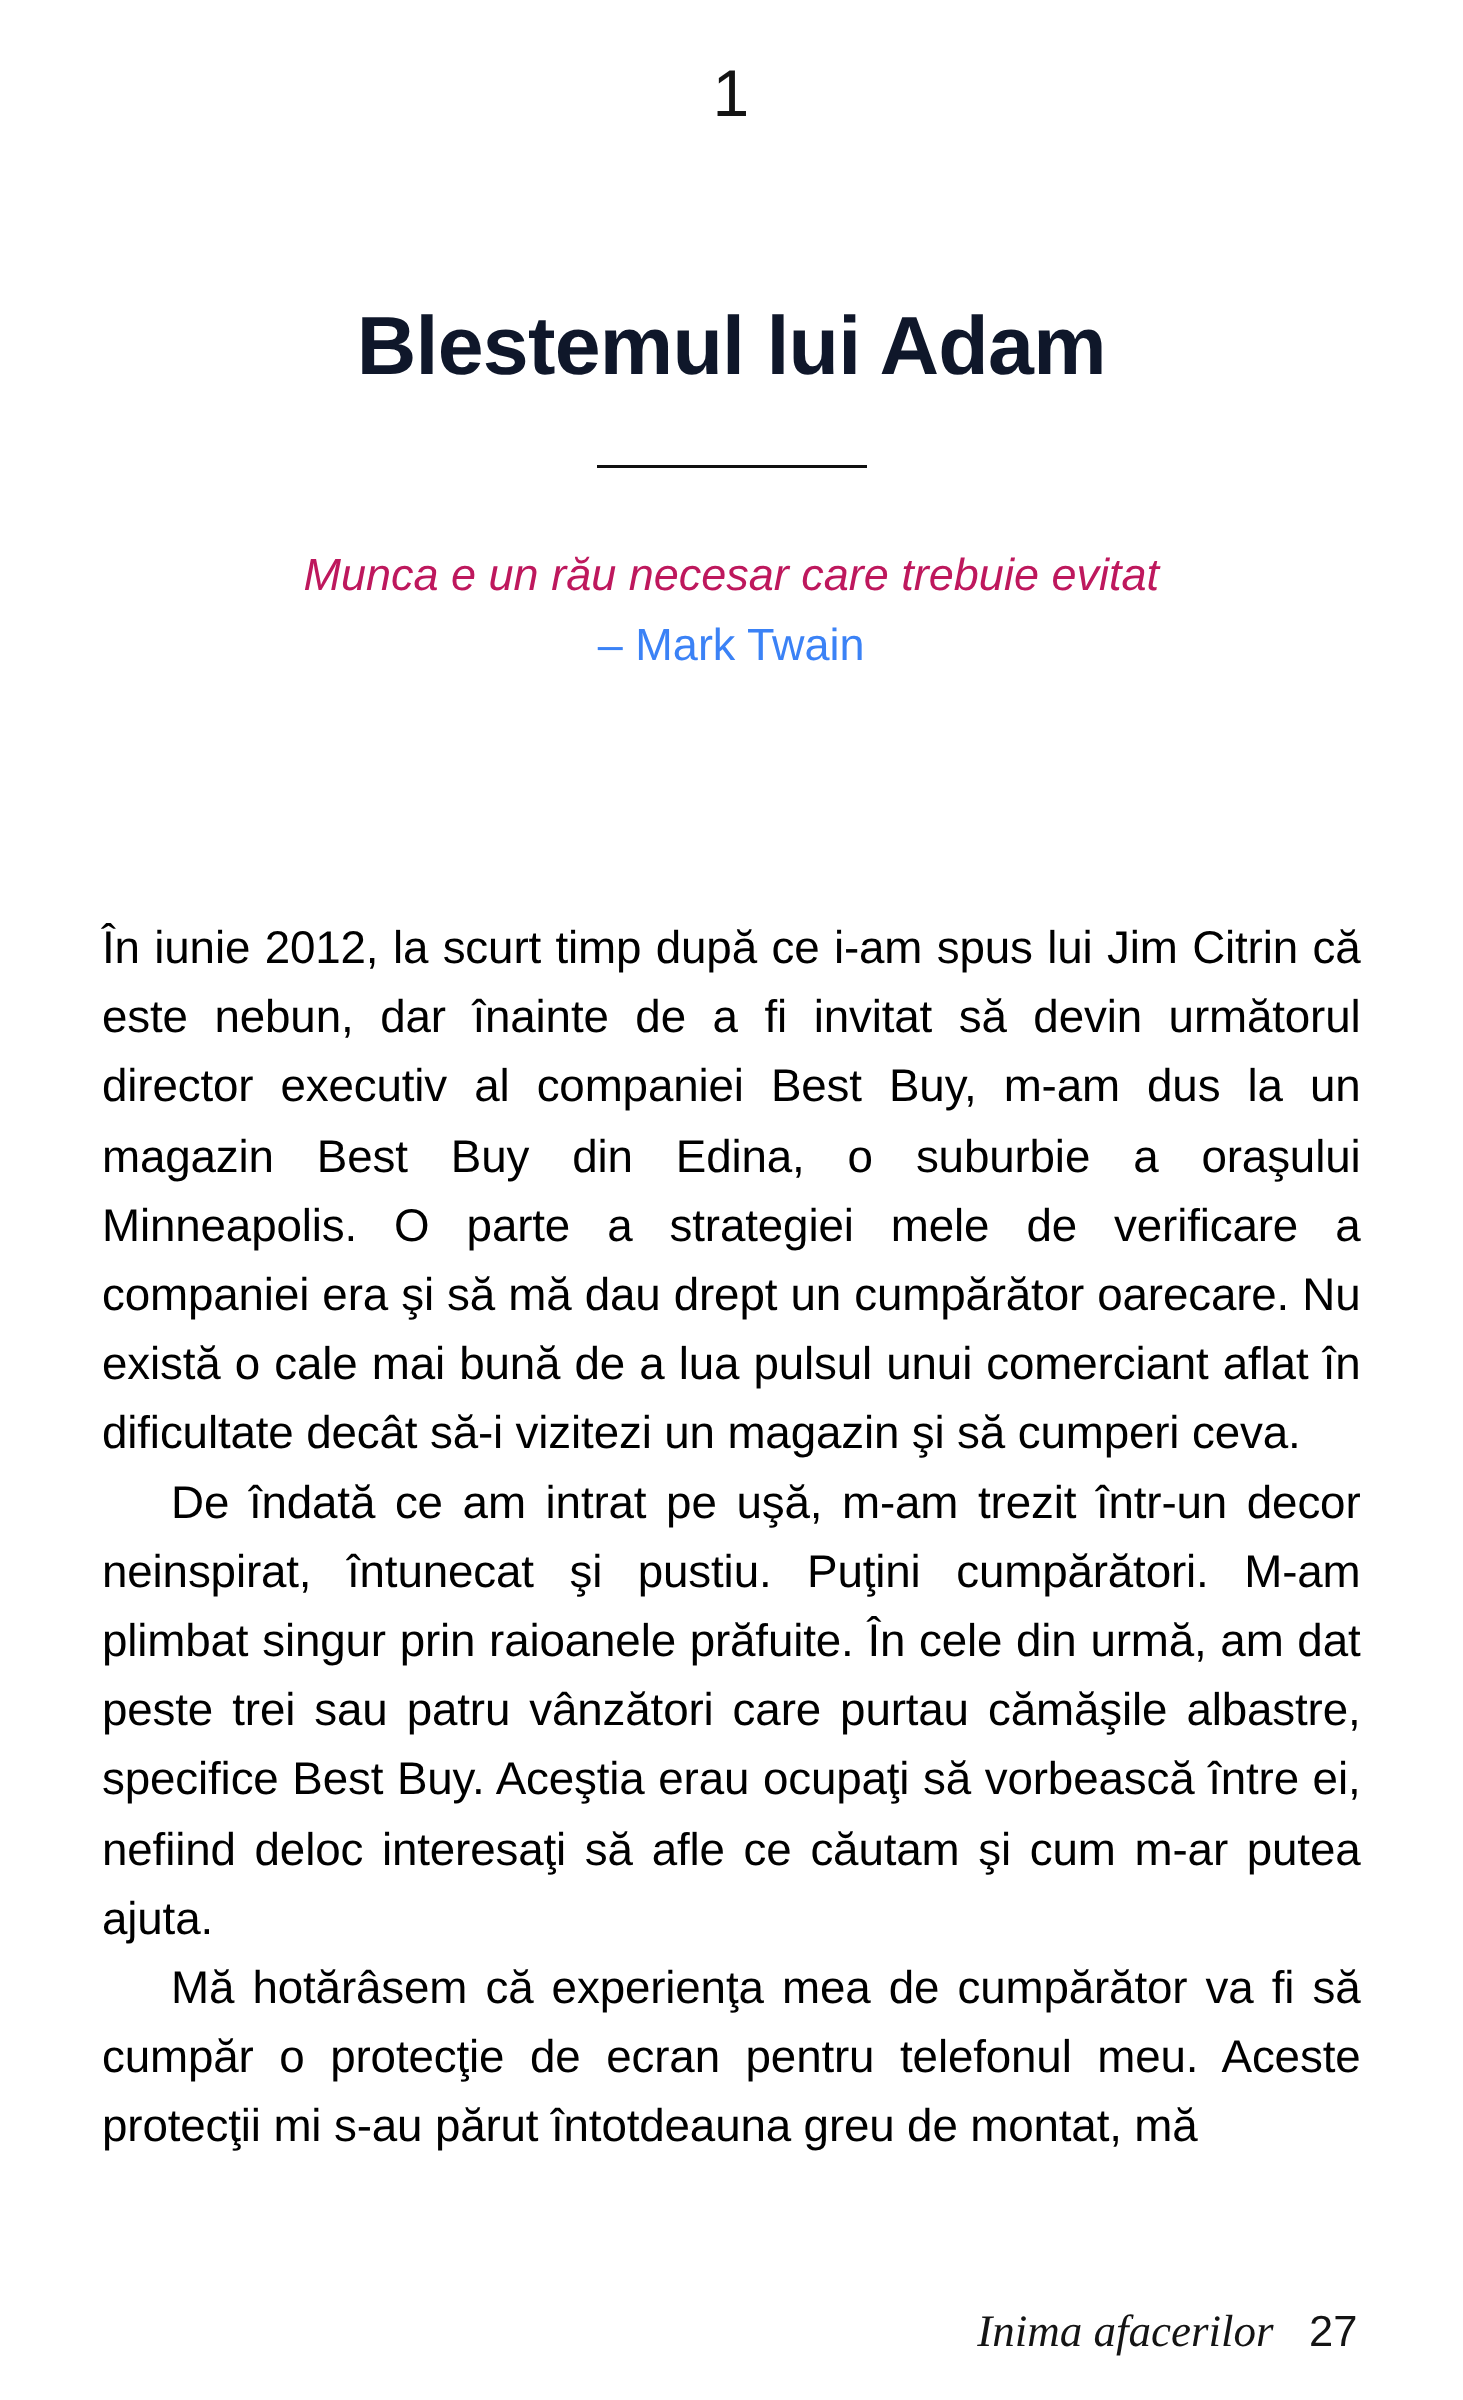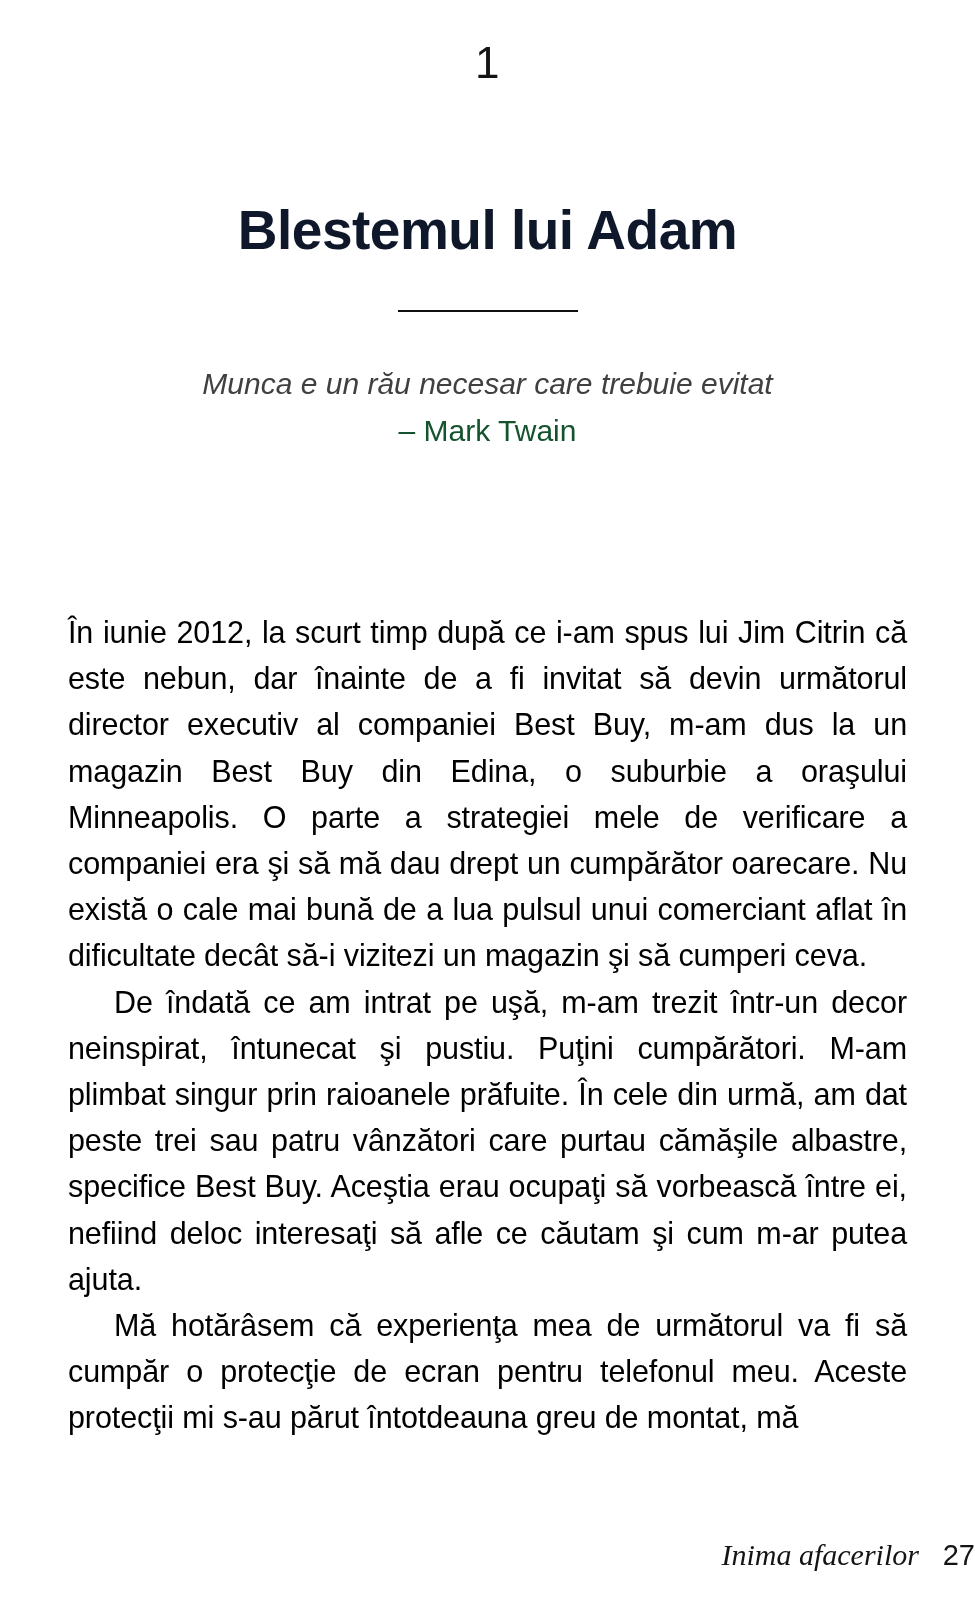--- a/index.html
+++ b/index.html
@@ -48,28 +48,28 @@
   .epigraph {
     margin: 0;
     padding-top: 52px;
     text-align: center;
   }
   .epigraph-text {
     display: block;
     font-style: italic;
     font-size: 30px;
     line-height: 1.35;
-    color: #404040;
+    color: #be185d;
   }
   .epigraph-attrib {
     display: block;
     font-size: 30px;
     line-height: 1.35;
     padding-top: 6px;
-    color: #14532d;
+    color: #3b82f6;
   }
   .body-text {
     margin: 0;
     padding: 158px 68px 0 68px;
     font-size: 30.5px;
     line-height: 1.515;
     text-align: justify;
     color: #000000;
     letter-spacing: -0.1px;
   }
@@ -78,20 +78,21 @@
     text-indent: 0;
   }
   .body-text p.indented {
     text-indent: 46px;
   }
   .footer {
     position: absolute;
     left: 0;
     right: 0;
     bottom: 28px;
+    padding-right: 70px;
     text-align: right;
     font-size: 28px;
     color: #141414;
   }
   .footer-title {
     font-family: "Liberation Serif", serif;
     font-style: italic;
     font-size: 30px;
   }
   .footer-page {
@@ -112,21 +113,21 @@
   <div class="title-rule"></div>
 
   <div class="epigraph">
     <span class="epigraph-text">Munca e un rău necesar care trebuie evitat</span>
     <span class="epigraph-attrib">– Mark Twain</span>
   </div>
 
   <div class="body-text">
     <p>În iunie 2012, la scurt timp după ce i-am spus lui Jim Citrin că este nebun, dar înainte de a fi invitat să devin următorul director executiv al companiei Best Buy, m-am dus la un magazin Best Buy din Edina, o suburbie a oraşului Minneapolis. O parte a strategiei mele de verificare a companiei era şi să mă dau drept un cumpărător oarecare. Nu există o cale mai bună de a lua pulsul unui comerciant aflat în dificultate decât să-i vizitezi un magazin şi să cumperi ceva.</p>
     <p class="indented">De îndată ce am intrat pe uşă, m-am trezit într-un decor neinspirat, întunecat şi pustiu. Puţini cumpărători. M-am plimbat singur prin raioanele prăfuite. În cele din urmă, am dat peste trei sau patru vânzători care purtau cămăşile albastre, specifice Best Buy. Aceştia erau ocupaţi să vorbească între ei, nefiind deloc interesaţi să afle ce căutam şi cum m-ar putea ajuta.</p>
-    <p class="indented">Mă hotărâsem că experienţa mea de următorul va fi să cumpăr o protecţie de ecran pentru telefonul meu. Aceste protecţii mi s-au părut întotdeauna greu de montat, mă</p>
+    <p class="indented">Mă hotărâsem că experienţa mea de cumpărător va fi să cumpăr o protecţie de ecran pentru telefonul meu. Aceste protecţii mi s-au părut întotdeauna greu de montat, mă</p>
   </div>
 
   <div class="footer">
     <span class="footer-title">Inima afacerilor</span>
     <span class="footer-page">27</span>
   </div>
 
 </div>
 
 </body></html>

